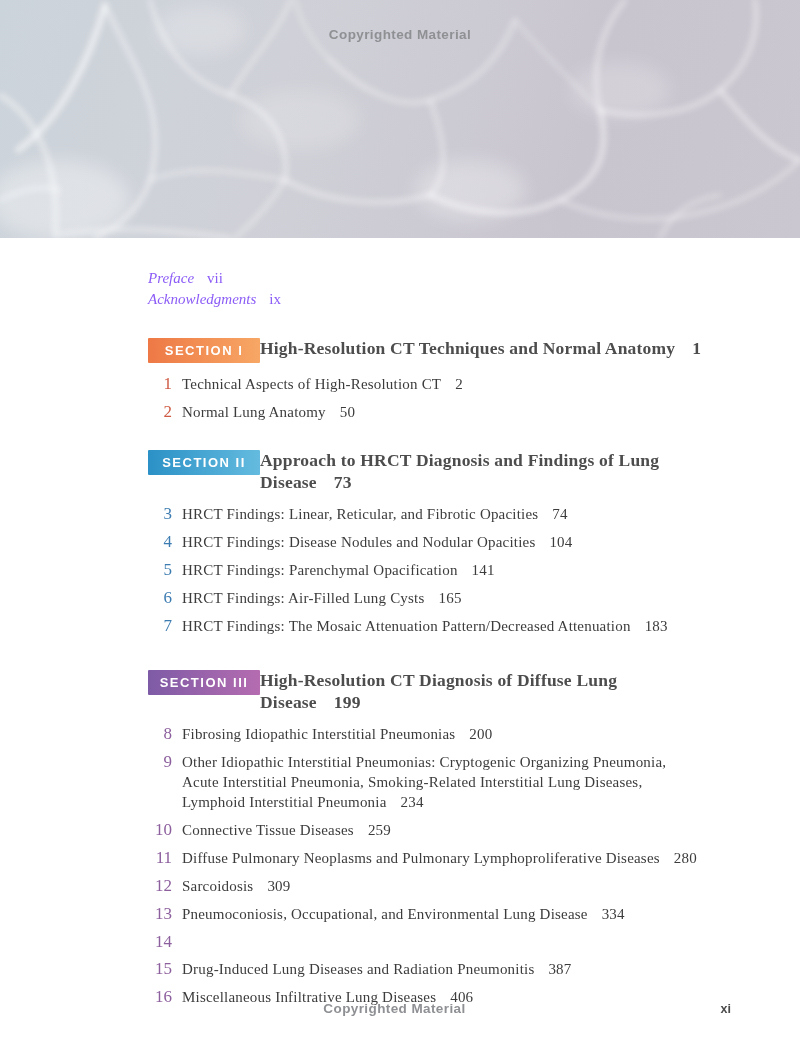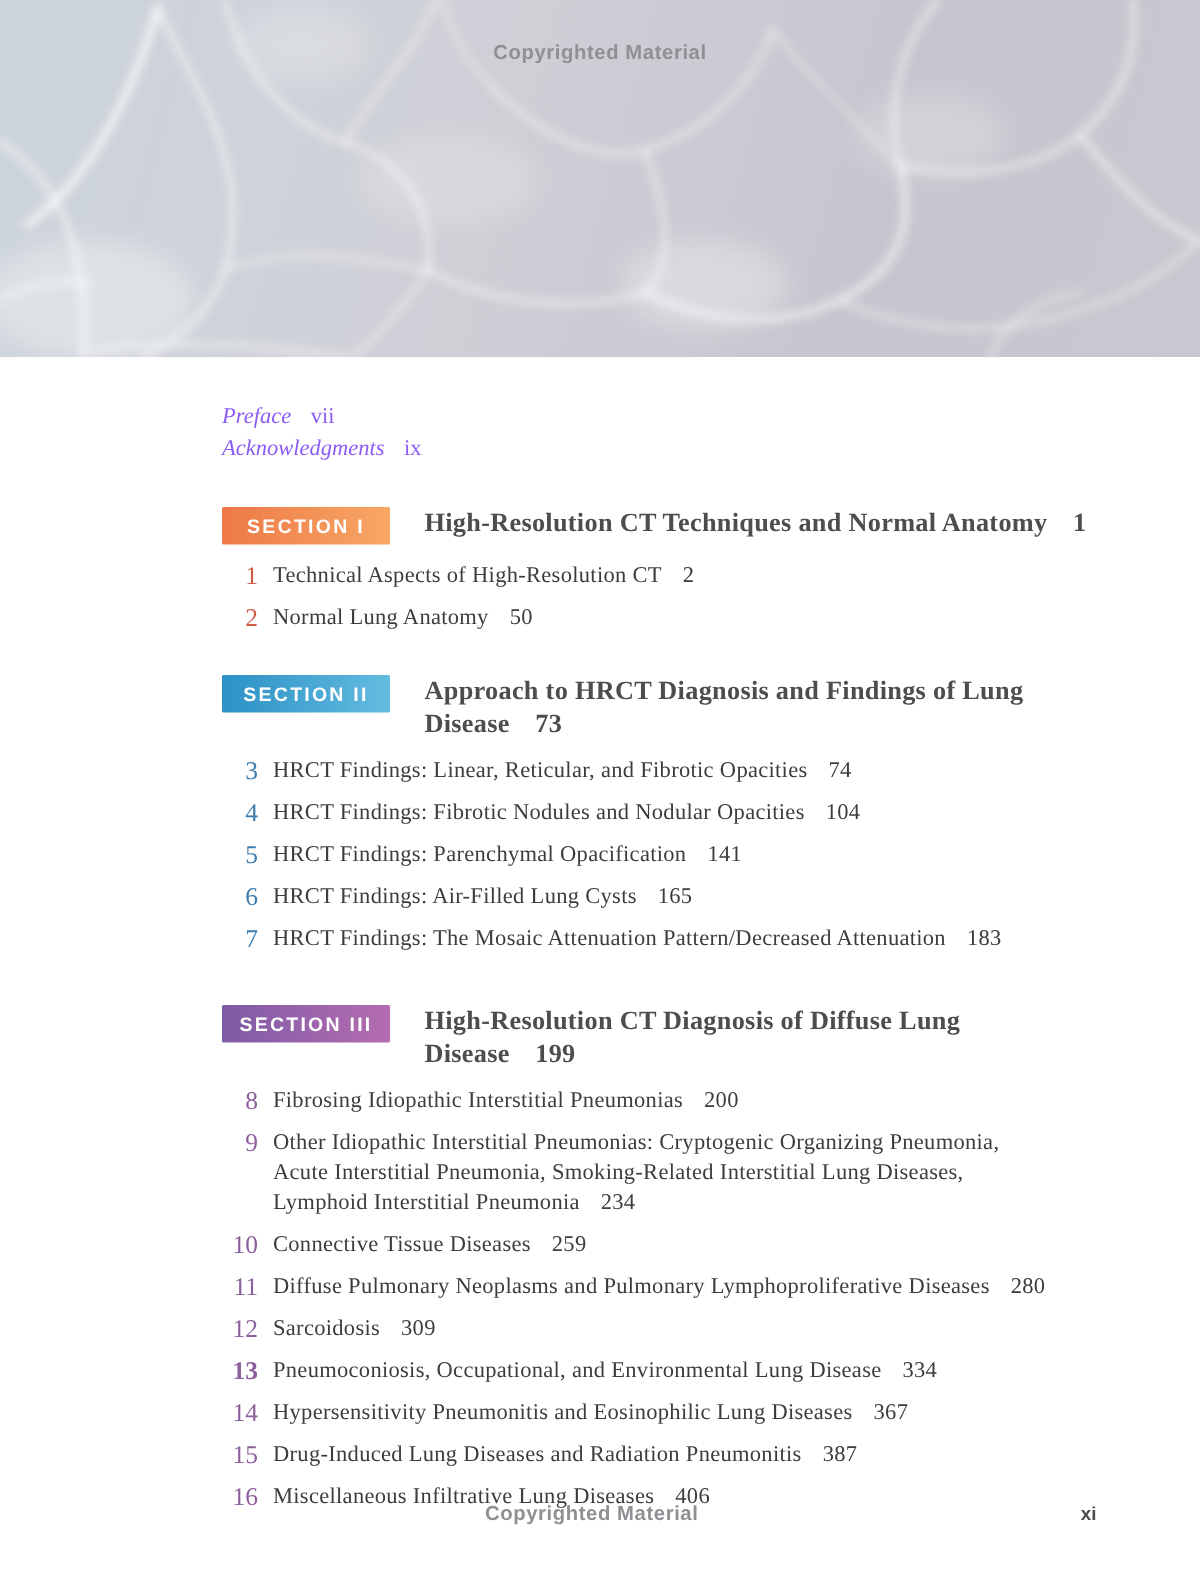--- a/index.html
+++ b/index.html
@@ -42,21 +42,21 @@
 
   .sec-head { display:flex; align-items:flex-start; margin-bottom:11px; }
   .badge {
     flex:0 0 112px; width:112px; height:25px; margin-top:2px;
     display:flex; align-items:center; justify-content:center;
     font-family:"Liberation Sans", sans-serif; font-weight:bold;
     font-size:13px; letter-spacing:1.5px; color:#ffffff;
     border-radius:1px;
   }
   .sec-title {
-    margin-left:23px; max-width:450px;
+    max-width:450px;
     font-size:17.5px; font-weight:bold; color:#4e4d4d; line-height:21.5px;
     letter-spacing:.2px; padding-top:2px;
   }
   .sec-page { margin-left:17px; }
 
   .chapter { display:flex; margin-bottom:8px; }
   .ch-num {
     flex:0 0 24px; width:24px; text-align:right;
     font-size:17px; line-height:19px;
   }
@@ -168,21 +168,21 @@
     <div>
           <div class="chapter">
     <div class="ch-num" style="color: rgb(61, 124, 176);">3</div>
     <div class="ch-text">
       <span>HRCT Findings: Linear, Reticular, and Fibrotic Opacities</span><span class="ch-page">74</span>
     </div>
   </div>
           <div class="chapter">
     <div class="ch-num" style="color: rgb(61, 124, 176);">4</div>
     <div class="ch-text">
-      <span>HRCT Findings: Fibrotic Nodules and Nodular Opacities</span><span class="ch-page">104</span>
+      <span>HRCT Findings: Disease Nodules and Nodular Opacities</span><span class="ch-page">104</span>
     </div>
   </div>
           <div class="chapter">
     <div class="ch-num" style="color: rgb(61, 124, 176);">5</div>
     <div class="ch-text">
       <span>HRCT Findings: Parenchymal Opacification</span><span class="ch-page">141</span>
     </div>
   </div>
           <div class="chapter">
     <div class="ch-num" style="color: rgb(61, 124, 176);">6</div>
@@ -230,30 +230,27 @@
       <span>Diffuse Pulmonary Neoplasms and Pulmonary Lymphoproliferative Diseases</span><span class="ch-page">280</span>
     </div>
   </div>
           <div class="chapter">
     <div class="ch-num" style="color: rgb(140, 95, 157);">12</div>
     <div class="ch-text">
       <span>Sarcoidosis</span><span class="ch-page">309</span>
     </div>
   </div>
           <div class="chapter">
-    <div class="ch-num" style="color: rgb(140, 95, 157); font-weight: bold;">13</div>
+    <div class="ch-num" style="color: rgb(140, 95, 157);">13</div>
     <div class="ch-text">
       <span>Pneumoconiosis, Occupational, and Environmental Lung Disease</span><span class="ch-page">334</span>
     </div>
   </div>
           <div class="chapter">
     <div class="ch-num" style="color: rgb(140, 95, 157);">14</div>
-    <div class="ch-text">
-      <span>Hypersensitivity Pneumonitis and Eosinophilic Lung Diseases</span><span class="ch-page">367</span>
-    </div>
   </div>
           <div class="chapter">
     <div class="ch-num" style="color: rgb(140, 95, 157);">15</div>
     <div class="ch-text">
       <span>Drug-Induced Lung Diseases and Radiation Pneumonitis</span><span class="ch-page">387</span>
     </div>
   </div>
           <div class="chapter">
     <div class="ch-num" style="color: rgb(140, 95, 157);">16</div>
     <div class="ch-text">

